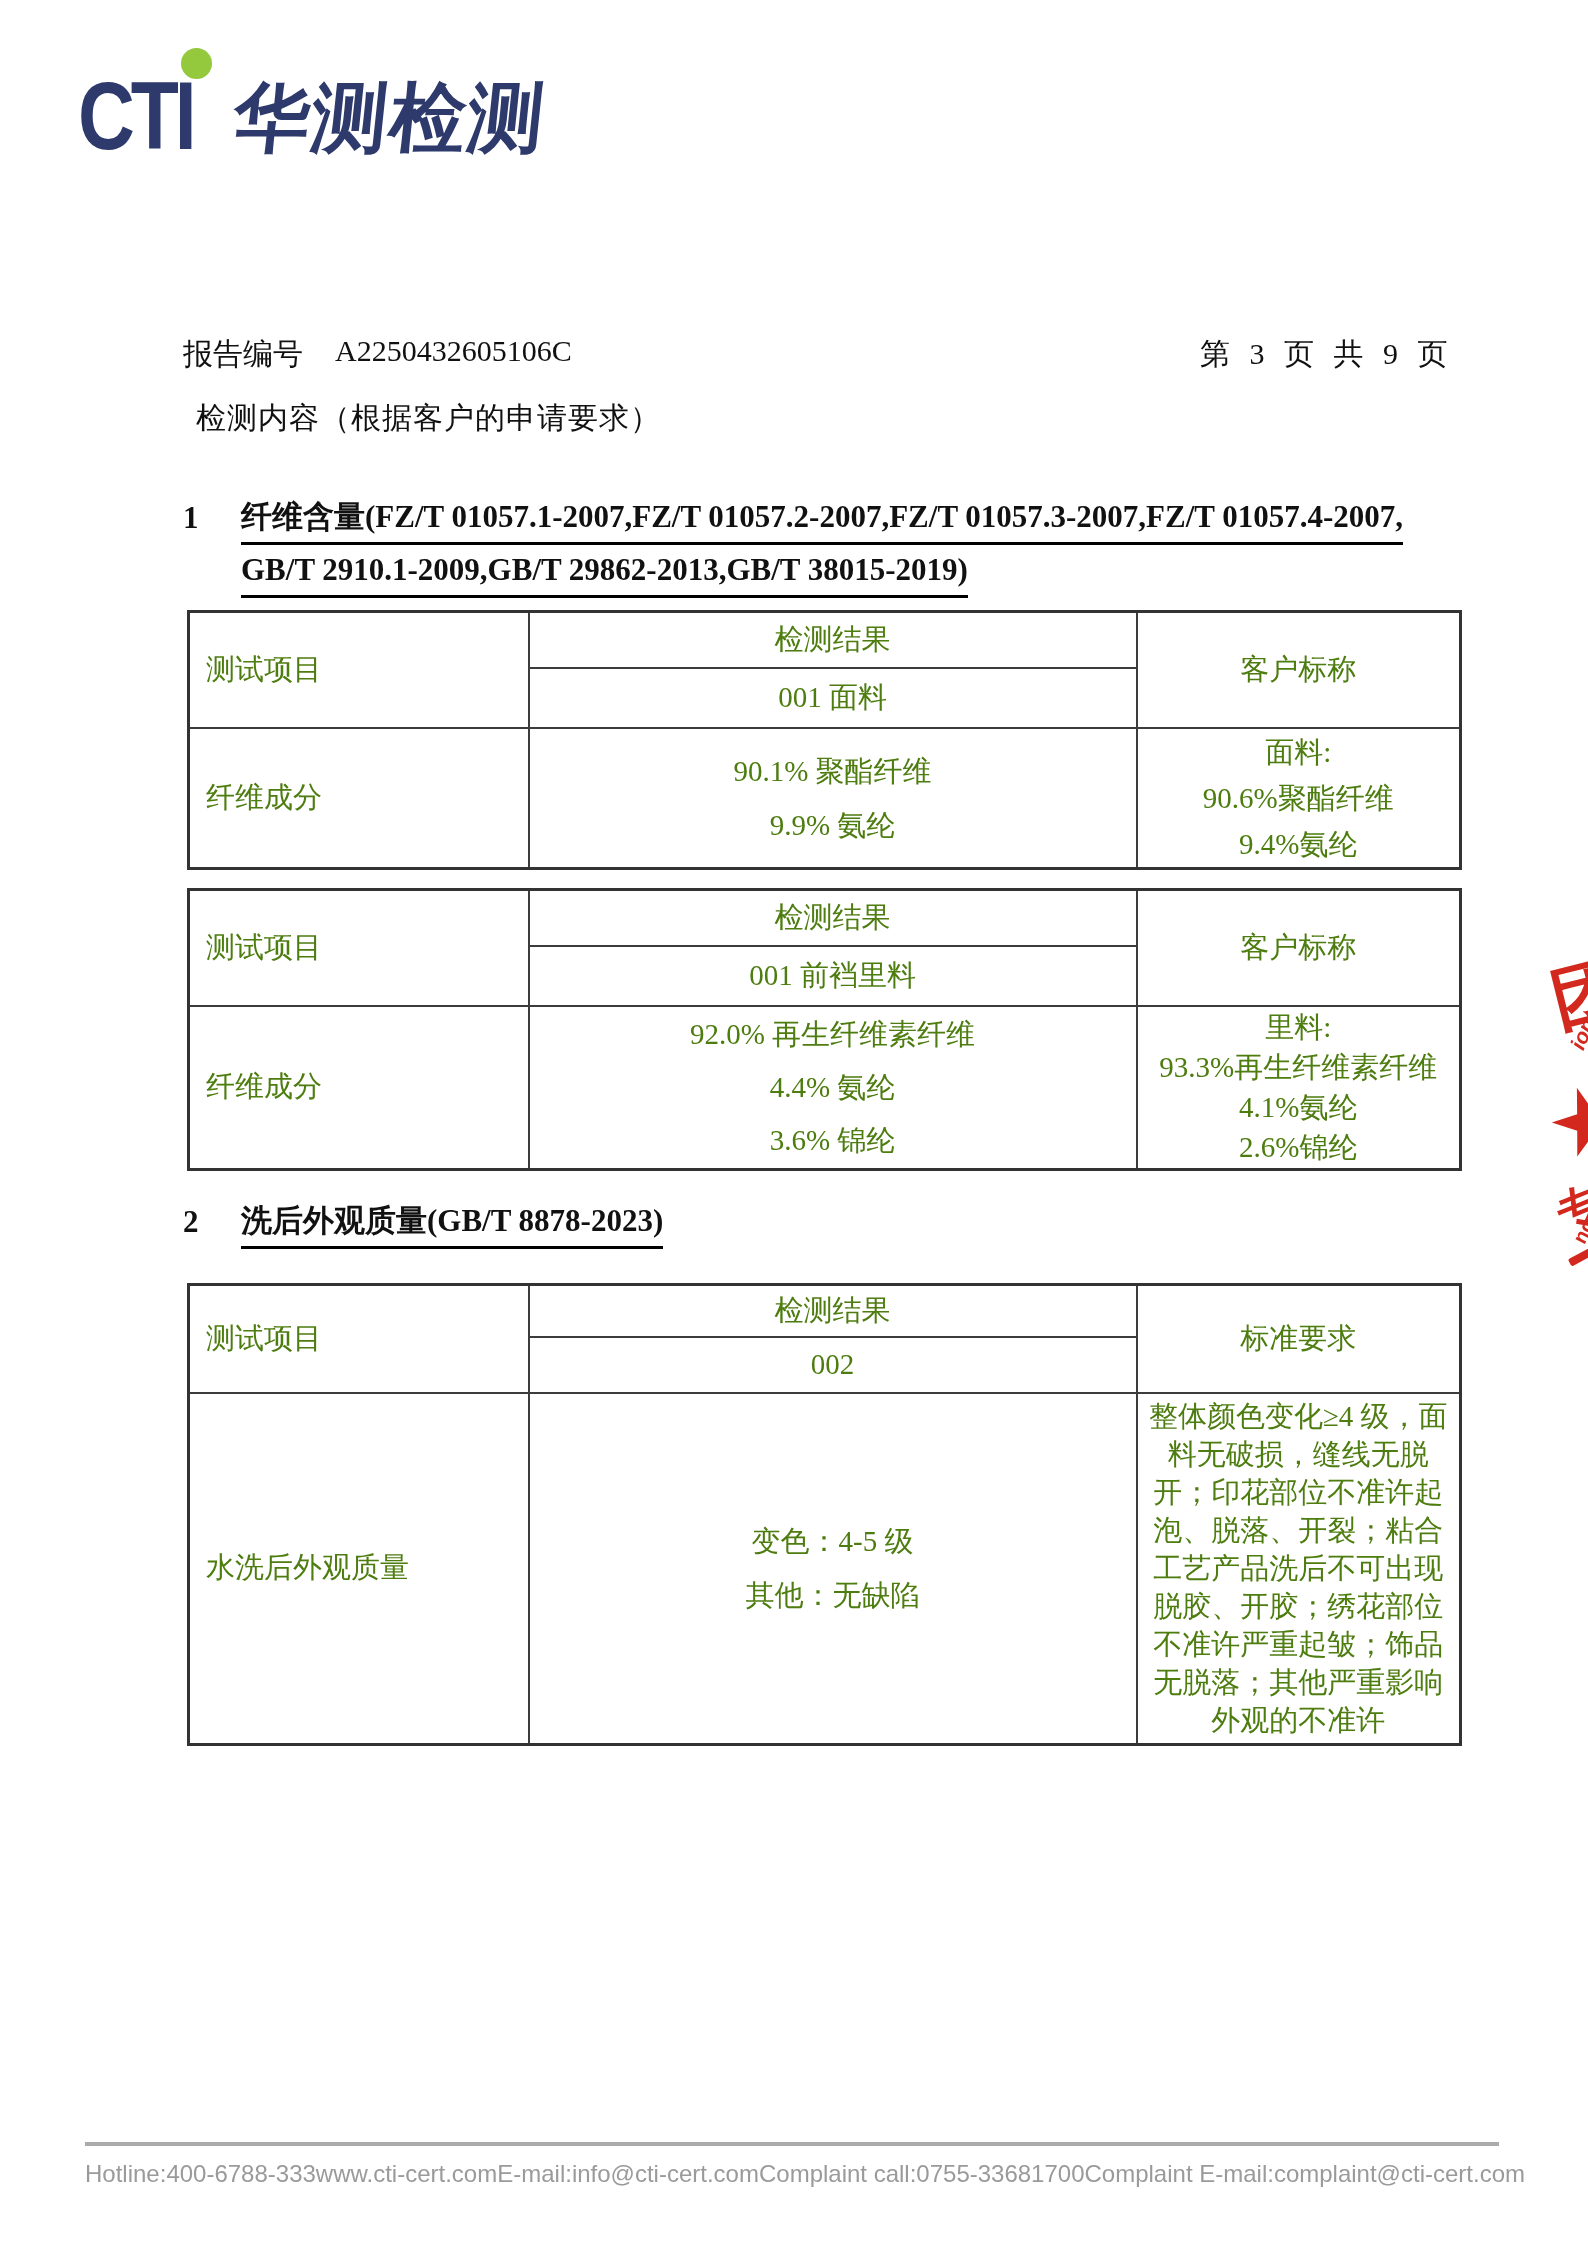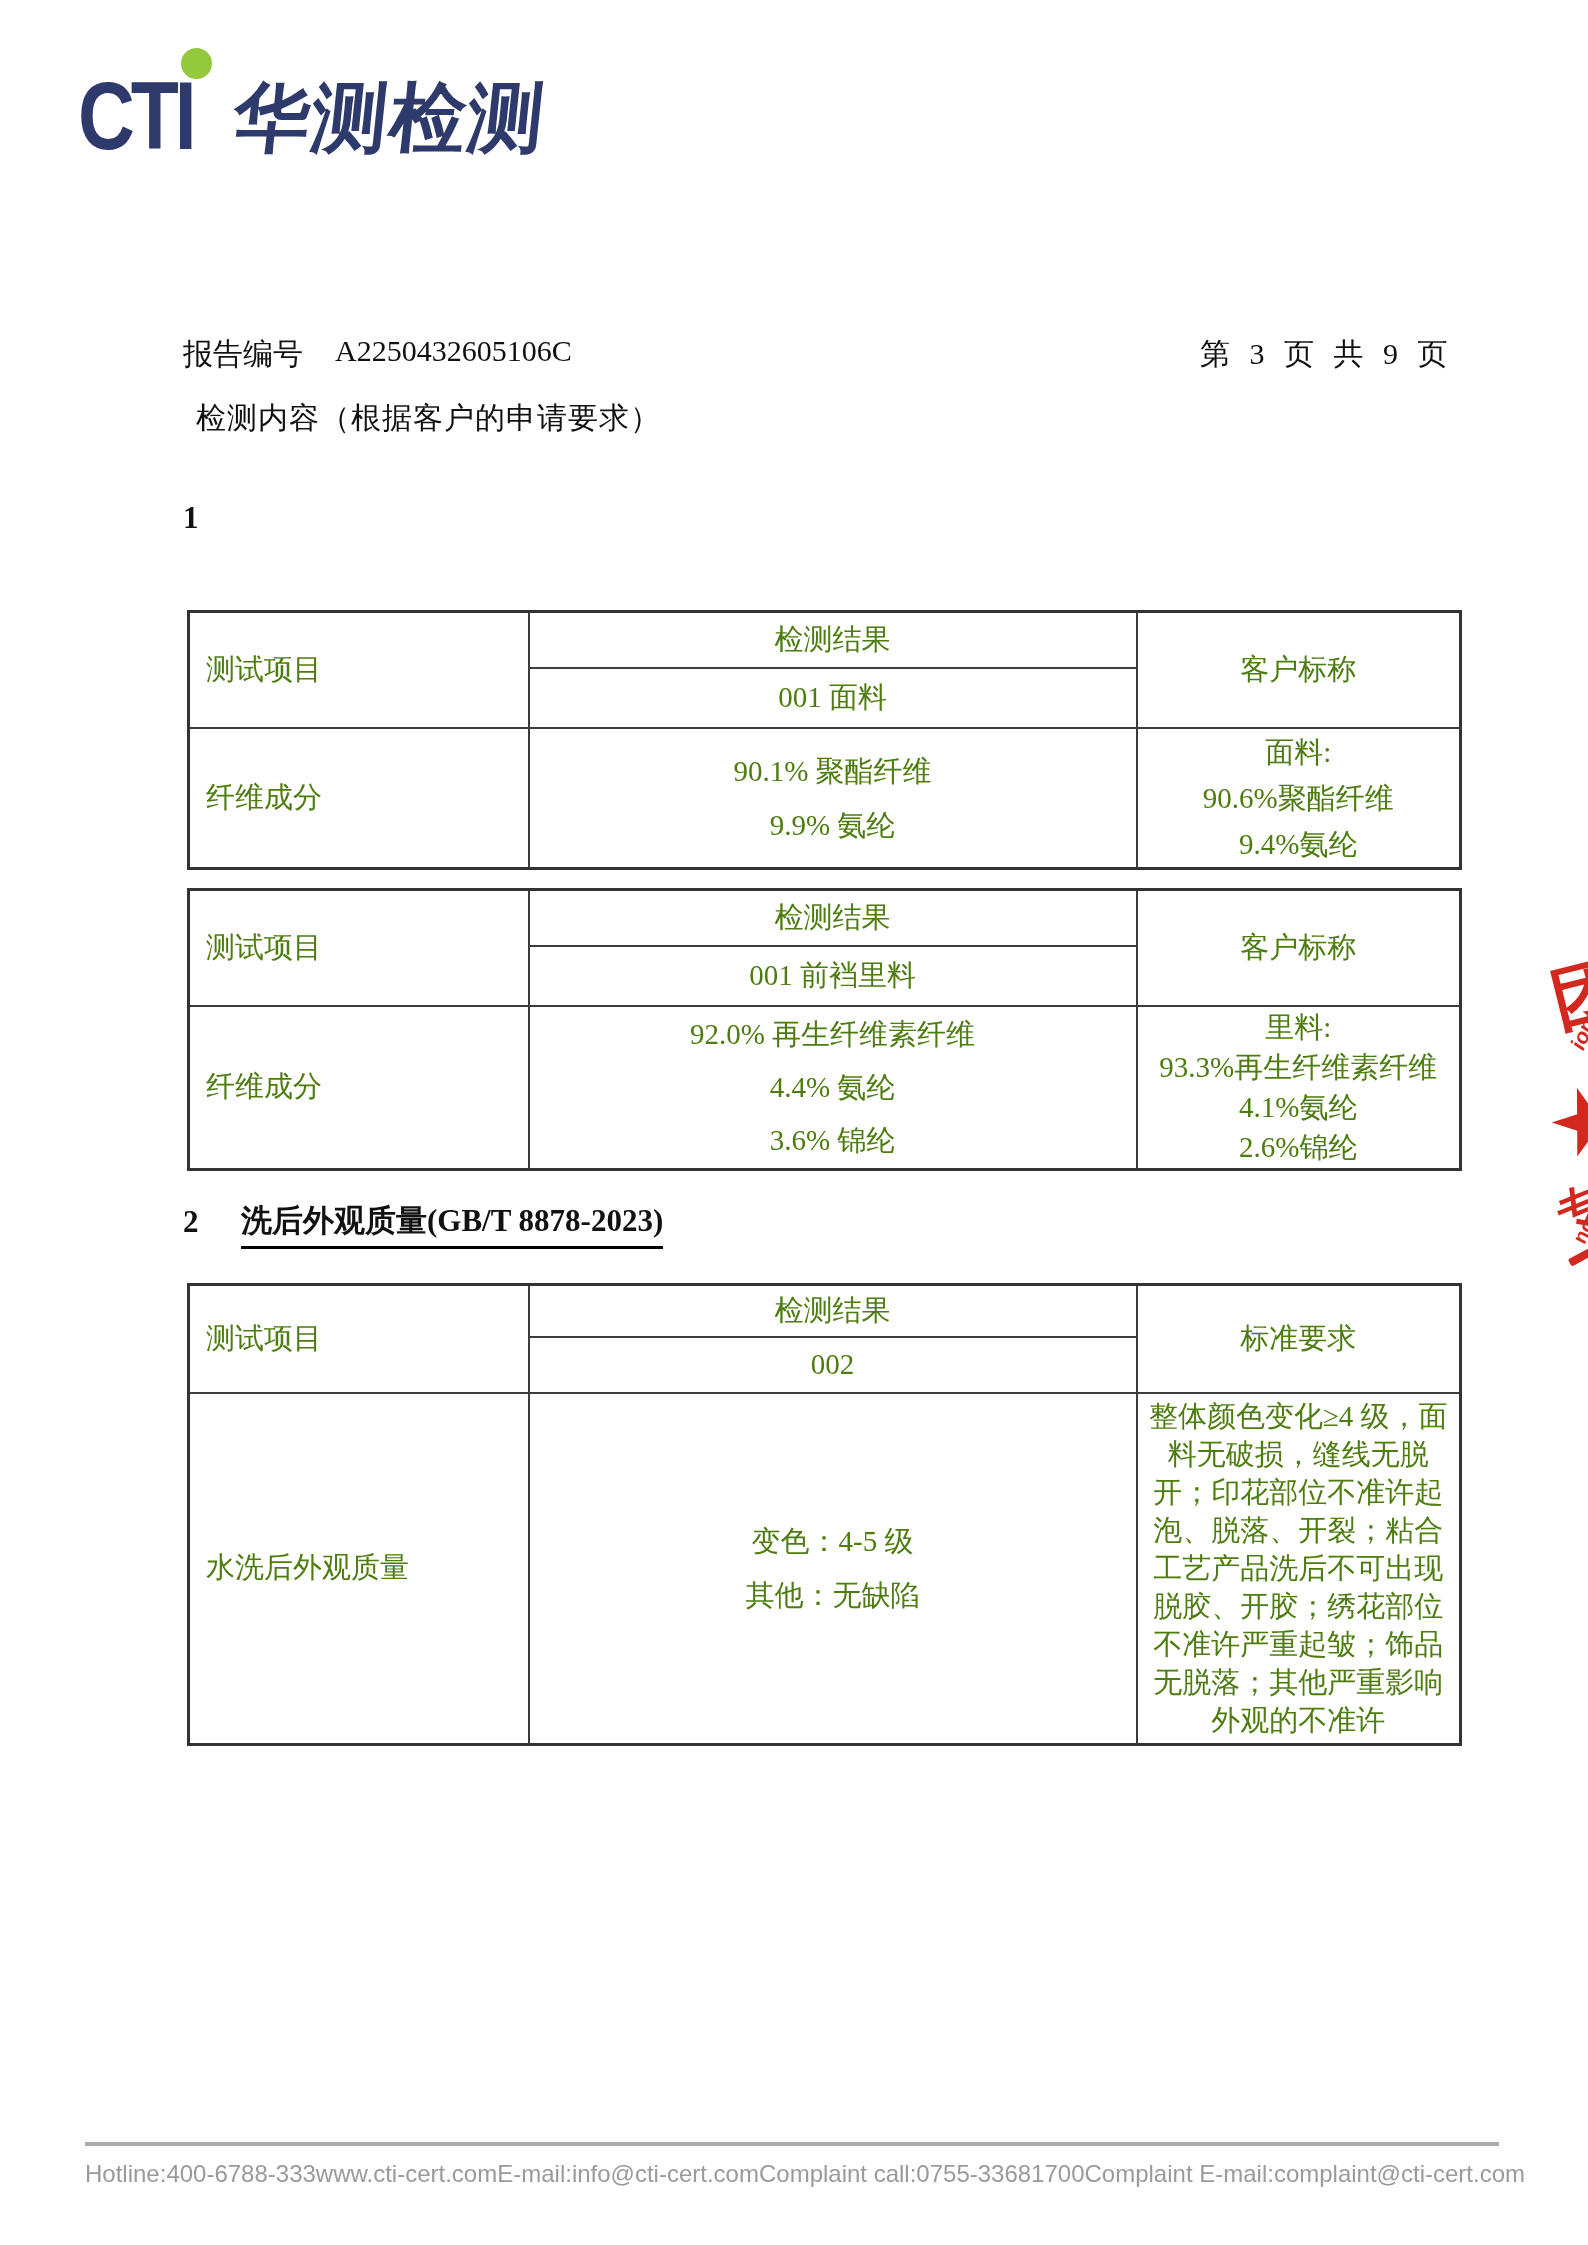--- a/index.html
+++ b/index.html
@@ -130,21 +130,21 @@
   </div>
 
   <div class="meta-row">
     <span class="report-no-label">报告编号</span>
     <span class="report-no-value">A2250432605106C</span>
     <span class="page-indicator">第 3 页  共 9 页</span>
   </div>
   <div class="content-note">检测内容（根据客户的申请要求）</div>
 
   <div class="section section-1">
-    <span class="sec-no">1</span><span class="sec-titles"></span>
+    <span class="sec-no">1</span><span class="sec-titles"><span class="sec-line">纤维含量(FZ/T 01057.1-2007,FZ/T 01057.2-2007,FZ/T 01057.3-2007,FZ/T 01057.4-2007,</span><span class="sec-line">GB/T 2910.1-2009,GB/T 29862-2013,GB/T 38015-2019)</span></span>
   </div>
 
   <table class="rpt tbl-1">
     <colgroup>
         <col style="width:340px">
         <col style="width:608px">
         <col style="width:324px">
       </colgroup>
     <tbody>
         <tr class="h56">

